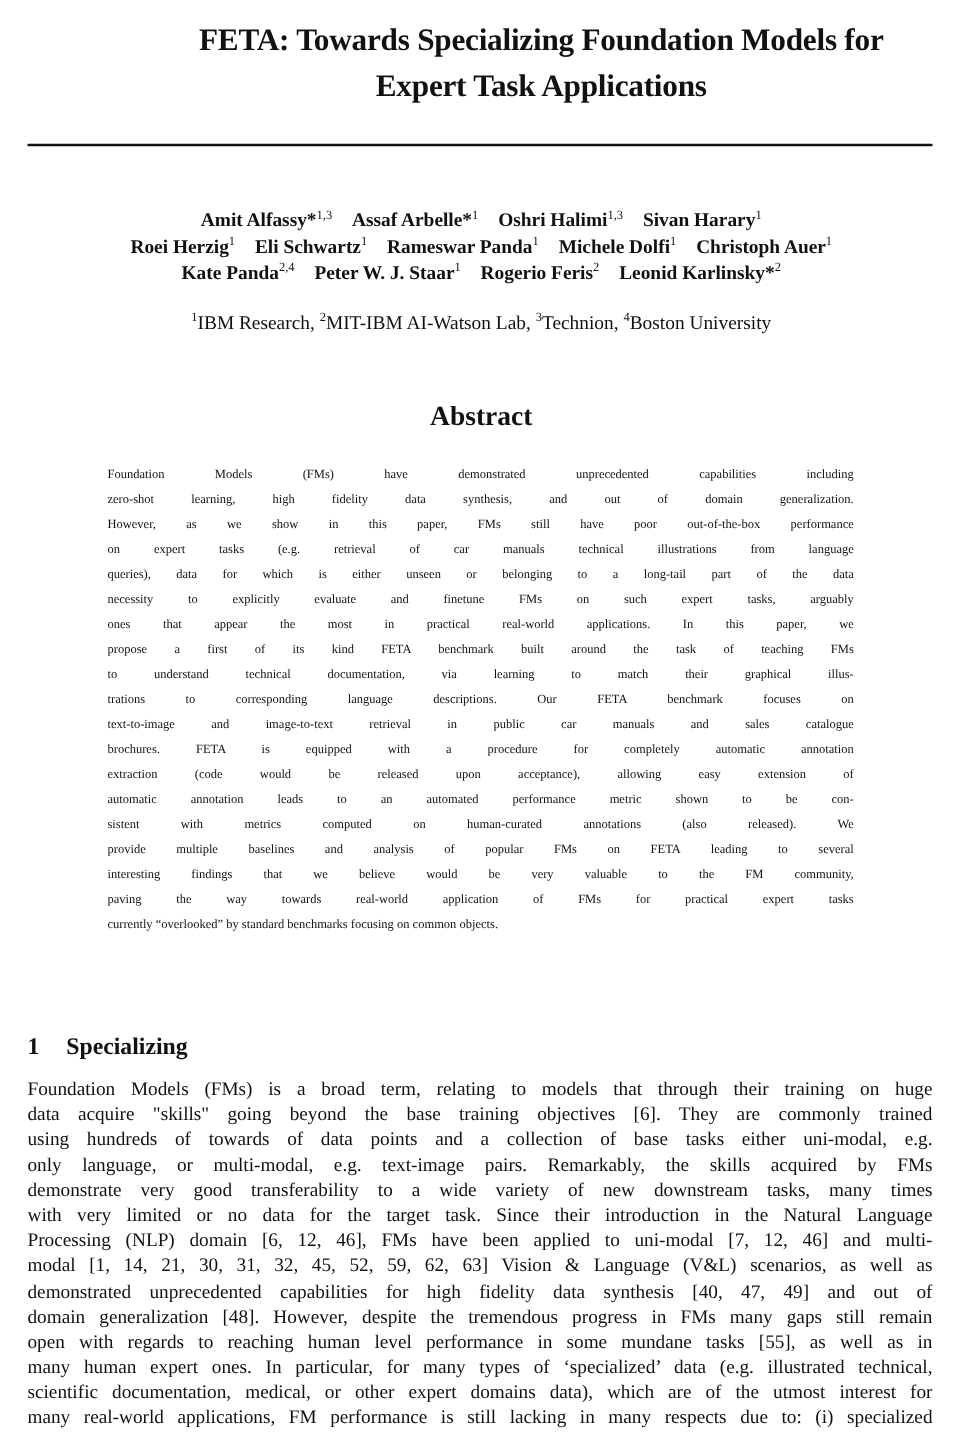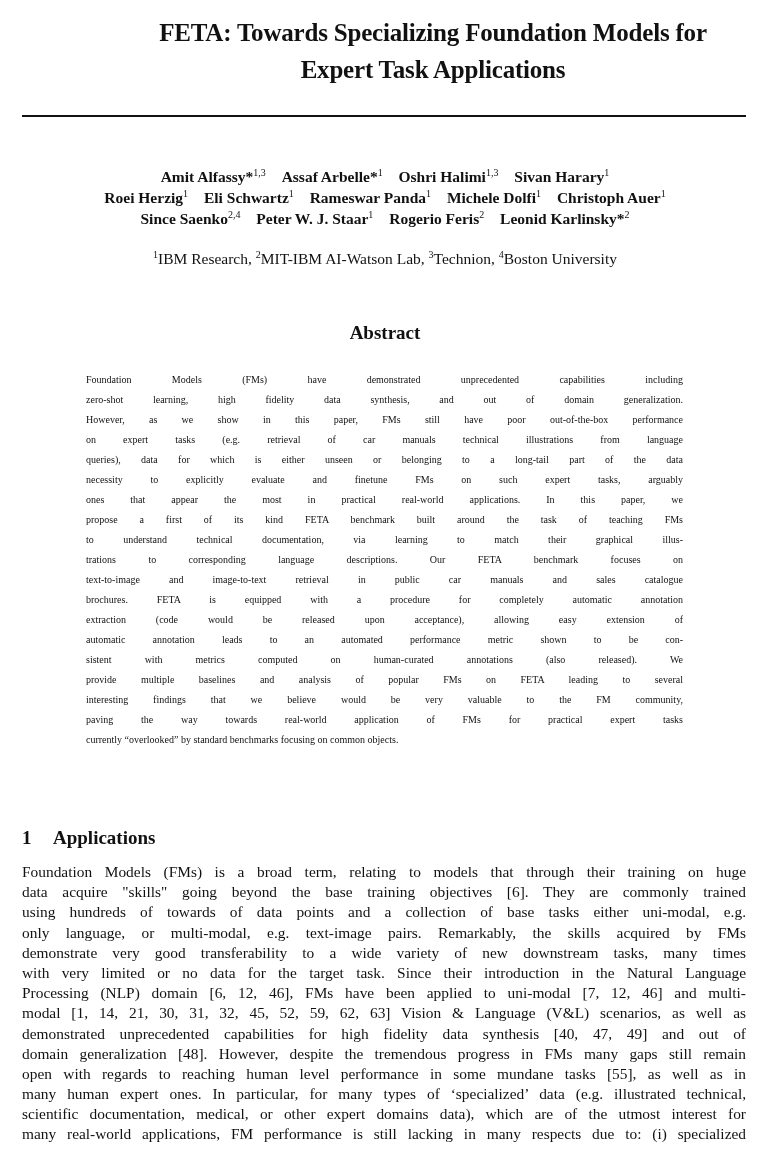--- a/index.html
+++ b/index.html
@@ -24,21 +24,21 @@
   .authors .line { white-space: nowrap; }
   .author { margin: 0 6px; }
   sup { font-weight: normal; font-size: 10px; line-height: 0; vertical-align: 6px; }
   .affil {
     position: absolute; left: 0; top: 248px; width: 770px; text-align: center;
     font-size: 15.5px; line-height: 21px;
   }
   .affil sup { vertical-align: 6px; }
   .abstract-heading {
     position: absolute; left: 0; top: 321px; width: 770px; text-align: center;
-    font-weight: bold; font-size: 19px; line-height: 24px;
+    font-weight: bold; font-size: 22px; line-height: 24px;
   }
   .abstract {
     position: absolute; left: 86px; top: 370px; width: 597px;
     font-size: 10px; line-height: 20px;
   }
   .intro-heading {
     position: absolute; left: 22px; top: 826px; font-weight: bold;
     font-size: 19px; line-height: 24px; white-space: nowrap;
   }
   .intro-heading .num { display: inline-block; width: 31px; }
@@ -73,21 +73,21 @@
       <span class="author"><span>Sivan Harary</span><sup>1</sup></span>
     </div>
     <div class="line">
       <span class="author"><span>Roei Herzig</span><sup>1</sup></span>
       <span class="author"><span>Eli Schwartz</span><sup>1</sup></span>
       <span class="author"><span>Rameswar Panda</span><sup>1</sup></span>
       <span class="author"><span>Michele Dolfi</span><sup>1</sup></span>
       <span class="author"><span>Christoph Auer</span><sup>1</sup></span>
     </div>
     <div class="line">
-      <span class="author"><span>Since Saenko</span><sup>2,4</sup></span>
+      <span class="author"><span>Kate Panda</span><sup>2,4</sup></span>
       <span class="author"><span>Peter W. J. Staar</span><sup>1</sup></span>
       <span class="author"><span>Rogerio Feris</span><sup>2</sup></span>
       <span class="author"><span>Leonid Karlinsky*</span><sup>2</sup></span>
     </div>
   </div>
 
   <div class="affil">
     <span><sup>1</sup><span>IBM Research,</span></span>
     <span><sup>2</sup><span>MIT-IBM AI-Watson Lab,</span></span>
     <span><sup>3</sup><span>Technion,</span></span>
@@ -112,21 +112,21 @@
     <span class="jl">extraction (code would be released upon acceptance), allowing easy extension of</span>
     <span class="jl">automatic annotation leads to an automated performance metric shown to be con-</span>
     <span class="jl">sistent with metrics computed on human-curated annotations (also released). We</span>
     <span class="jl">provide multiple baselines and analysis of popular FMs on FETA leading to several</span>
     <span class="jl">interesting findings that we believe would be very valuable to the FM community,</span>
     <span class="jl">paving the way towards real-world application of FMs for practical expert tasks</span>
     <span class="jl last">currently “overlooked” by standard benchmarks focusing on common objects.</span>
   </div>
 
   <div class="intro-heading">
-    <span class="num">1</span><span>Applications</span>
+    <span class="num">1</span><span>Specializing</span>
   </div>
 
   <div class="intro">
     <span class="jl">Foundation Models (FMs) is a broad term, relating to models that through their training on huge</span>
     <span class="jl">data acquire "skills" going beyond the base training objectives [6]. They are commonly trained</span>
     <span class="jl">using hundreds of towards of data points and a collection of base tasks either uni-modal, e.g.</span>
     <span class="jl">only language, or multi-modal, e.g. text-image pairs. Remarkably, the skills acquired by FMs</span>
     <span class="jl">demonstrate very good transferability to a wide variety of new downstream tasks, many times</span>
     <span class="jl">with very limited or no data for the target task. Since their introduction in the Natural Language</span>
     <span class="jl">Processing (NLP) domain [6, 12, 46], FMs have been applied to uni-modal [7, 12, 46] and multi-</span>

